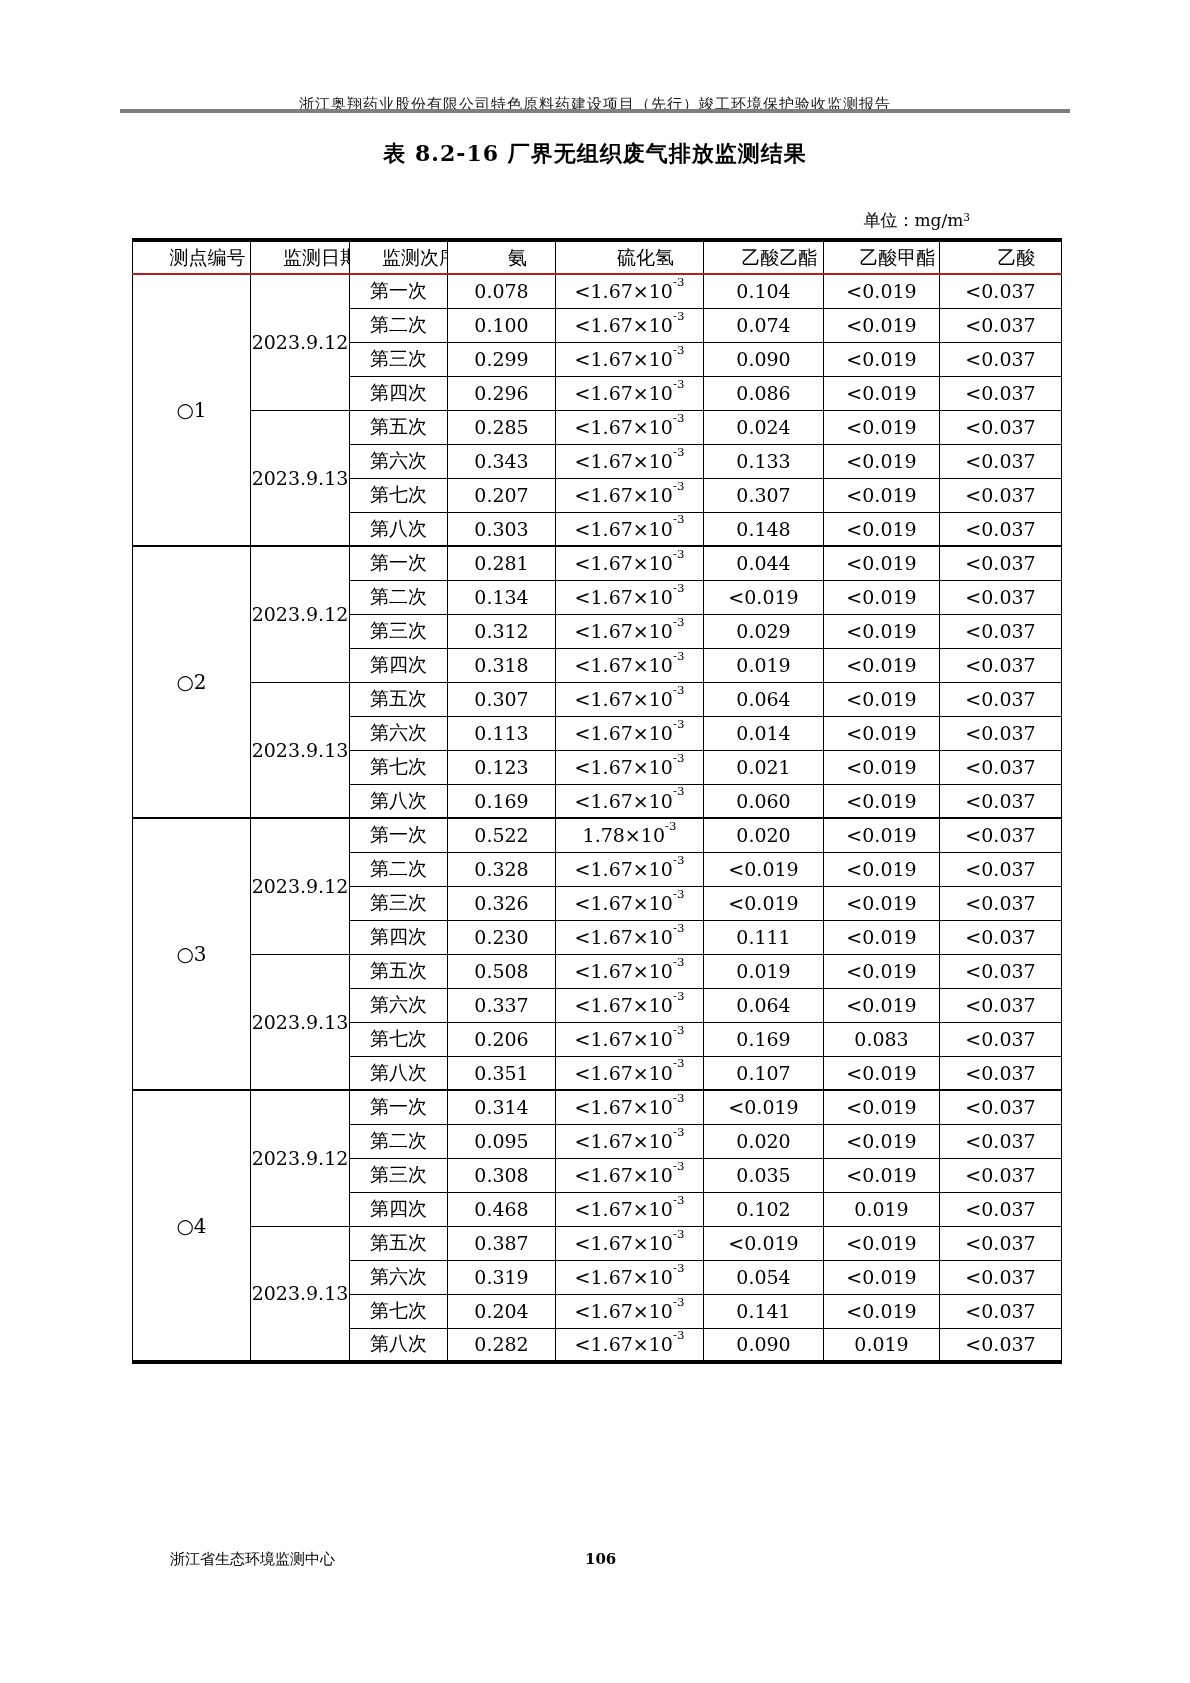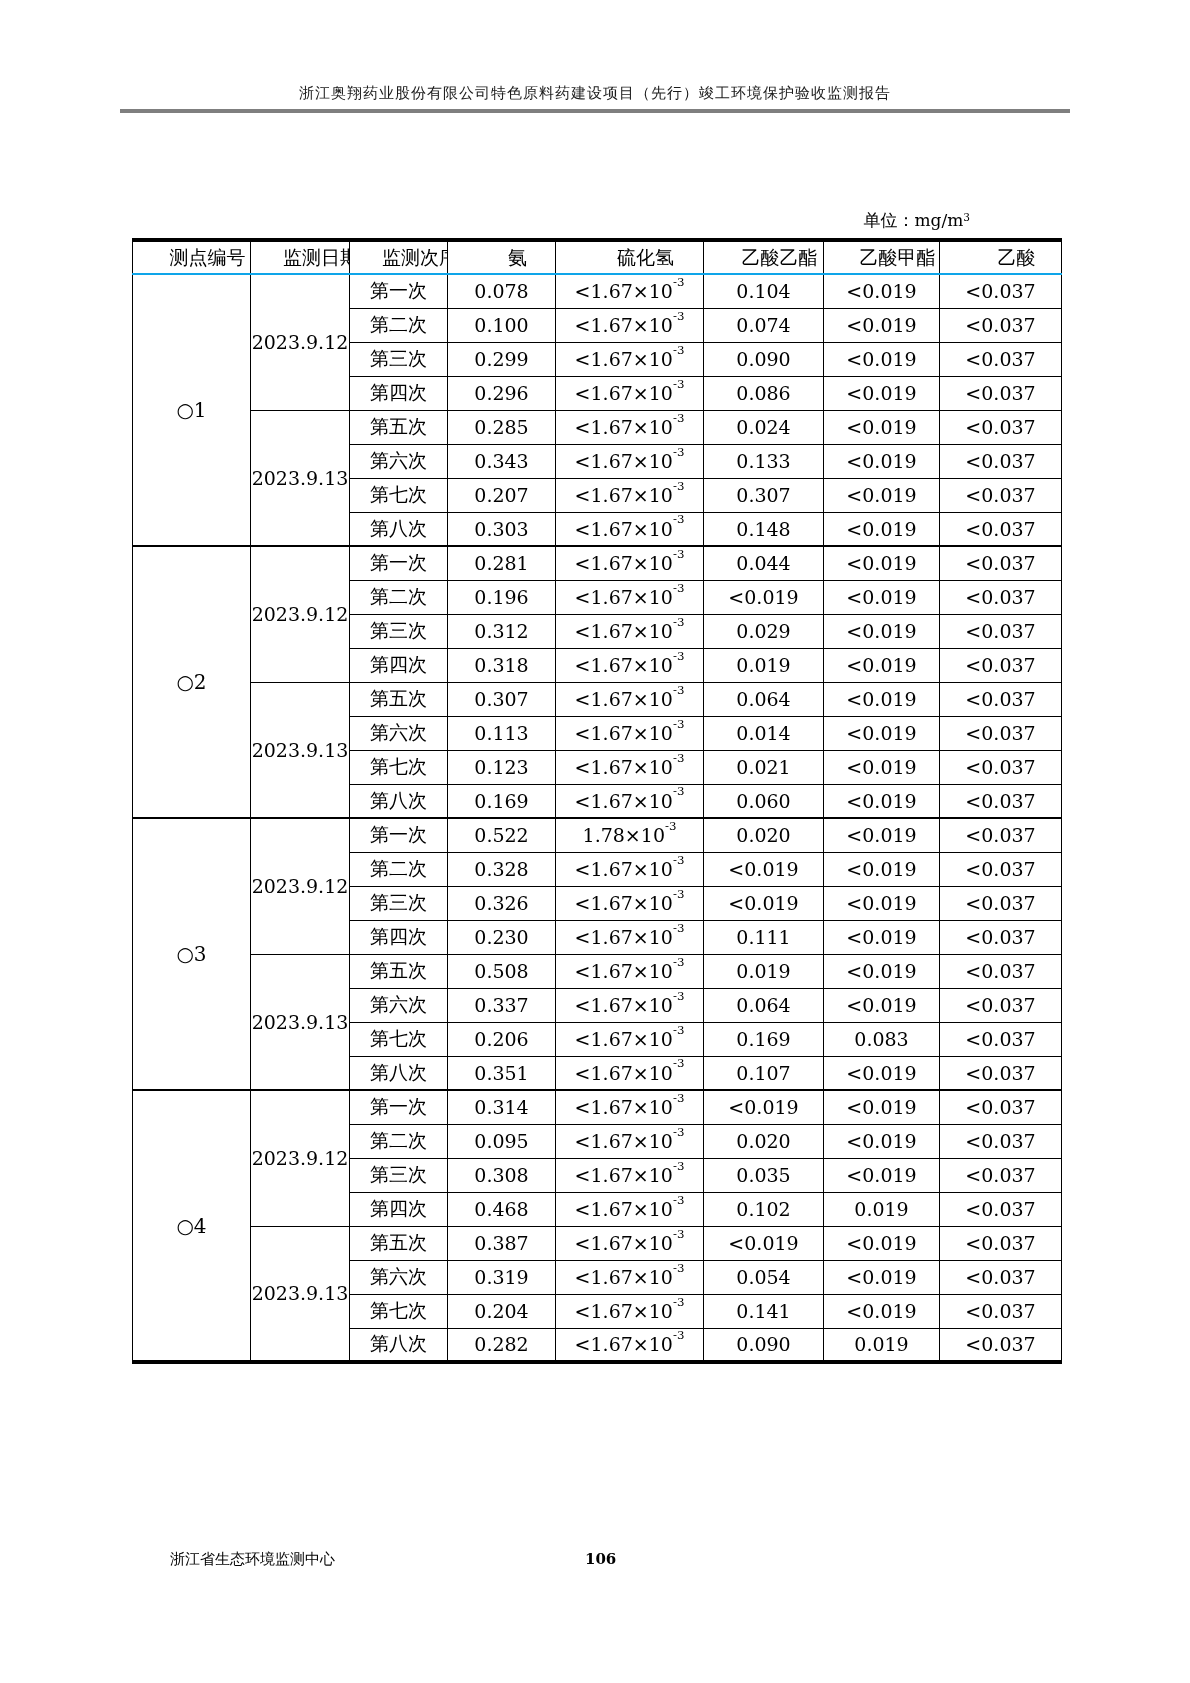--- a/index.html
+++ b/index.html
@@ -1,52 +1,53 @@
 <!DOCTYPE html>
 <html><head>
 <meta charset="utf-8">
 <style>
   * { margin:0; padding:0; box-sizing:border-box; }
   body { background:#e8e8e8; font-family:"DejaVu Serif","Liberation Serif",serif; color:#000; }
   .page { position:relative; width:1190px; height:1683px; background:#ffffff; margin:0 auto; overflow:hidden; }
 
-  .report-header { position:absolute; top:84px; left:0; width:100%; text-align:center;
+  .report-header { position:absolute; top:95px; left:0; width:100%; text-align:center;
                    font-size:15px; letter-spacing:1px; color:#1a1a1a; }
   .header-divider { position:absolute; top:109px; left:120px; width:950px; height:4px; background:#7f7f7f; }
 
   .table-title { position:absolute; top:139px; left:0; width:100%; text-align:center;
                  font-size:22px; font-weight:bold; letter-spacing:1px; }
 
   .unit-label { position:absolute; top:188px; right:220px; font-size:17px;margin-top:21px; }
   .sup { font-size:62%; position:relative; top:-0.45em; }
 
   table.monitor { position:absolute; left:132px; top:238px; width:929px;
                   border-collapse:collapse; table-layout:fixed;
                   border-top:4px solid #000; border-bottom:4px solid #000;
                   font-size:19px; }
   table.monitor th, table.monitor td { border:1px solid #000; text-align:center;
                   vertical-align:middle; height:34px; padding:0; font-weight:normal;
                   overflow:hidden; white-space:nowrap; }
-  table.monitor thead th { border-bottom:2px solid #0ea5e9;padding-left:32px; }
+  table.monitor thead th { border-bottom:2px solid #b91c1c;padding-left:32px; }
   table.monitor tbody { border-top:2px solid #000; }
   table.monitor sup { font-size:62%; position:relative; top:-0.45em; }
   .point-cell { font-size:20px; }
 
   .footer-org { position:absolute; top:1550px; left:170px; font-size:15px; }
   .page-number { position:absolute; top:1550px; left:585px; font-size:15px;font-weight:bold; }
 </style>
 </head>
 <body>
 
 <div class="page">
 
   <div class="report-header">浙江奥翔药业股份有限公司特色原料药建设项目（先行）竣工环境保护验收监测报告</div>
 
   <div class="header-divider" style="background: rgb(127, 127, 127);"></div>
 
+  <div class="table-title">表 8.2-16 厂界无组织废气排放监测结果</div>
 
   <div class="unit-label"><span>单位：mg/m</span><span class="sup">3</span></div>
 
   <table class="monitor">
     <colgroup>
       <col style="width:118px">
         <col style="width:99px">
         <col style="width:98px">
       <col style="width:108px">
         <col style="width:148px">
@@ -141,21 +142,21 @@
           <td rowspan="4">2023.9.12</td>
           <td>第一次</td>
           <td>0.281</td>
           <td>&lt;1.67×10<sup>-3</sup></td>
           <td>0.044</td>
           <td>&lt;0.019</td>
           <td>&lt;0.037</td>
         </tr>
         <tr>
           <td>第二次</td>
-          <td>0.196</td>
+          <td>0.134</td>
           <td>&lt;1.67×10<sup>-3</sup></td>
           <td>&lt;0.019</td>
           <td>&lt;0.019</td>
           <td>&lt;0.037</td>
         </tr>
         <tr>
           <td>第三次</td>
           <td>0.312</td>
           <td>&lt;1.67×10<sup>-3</sup></td>
           <td>0.029</td>

